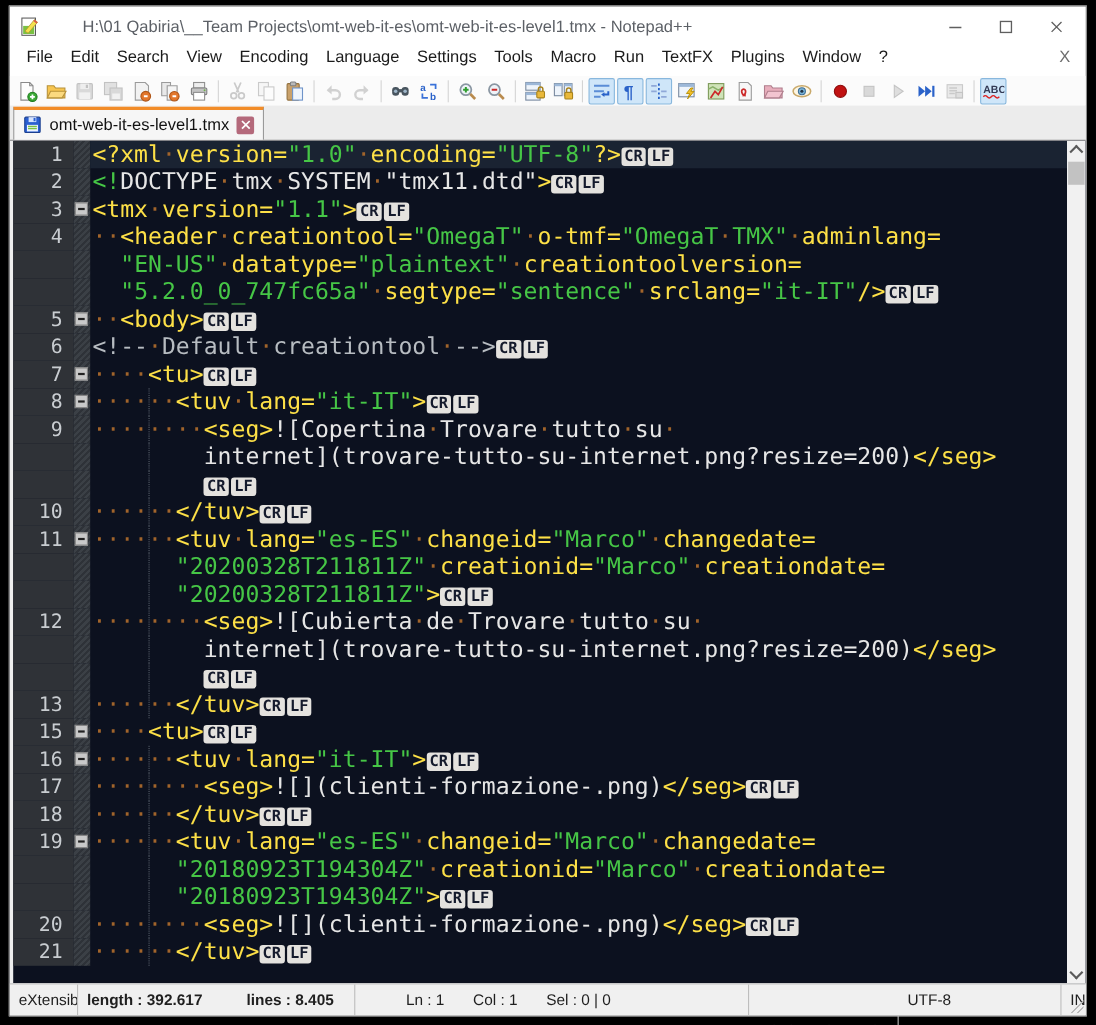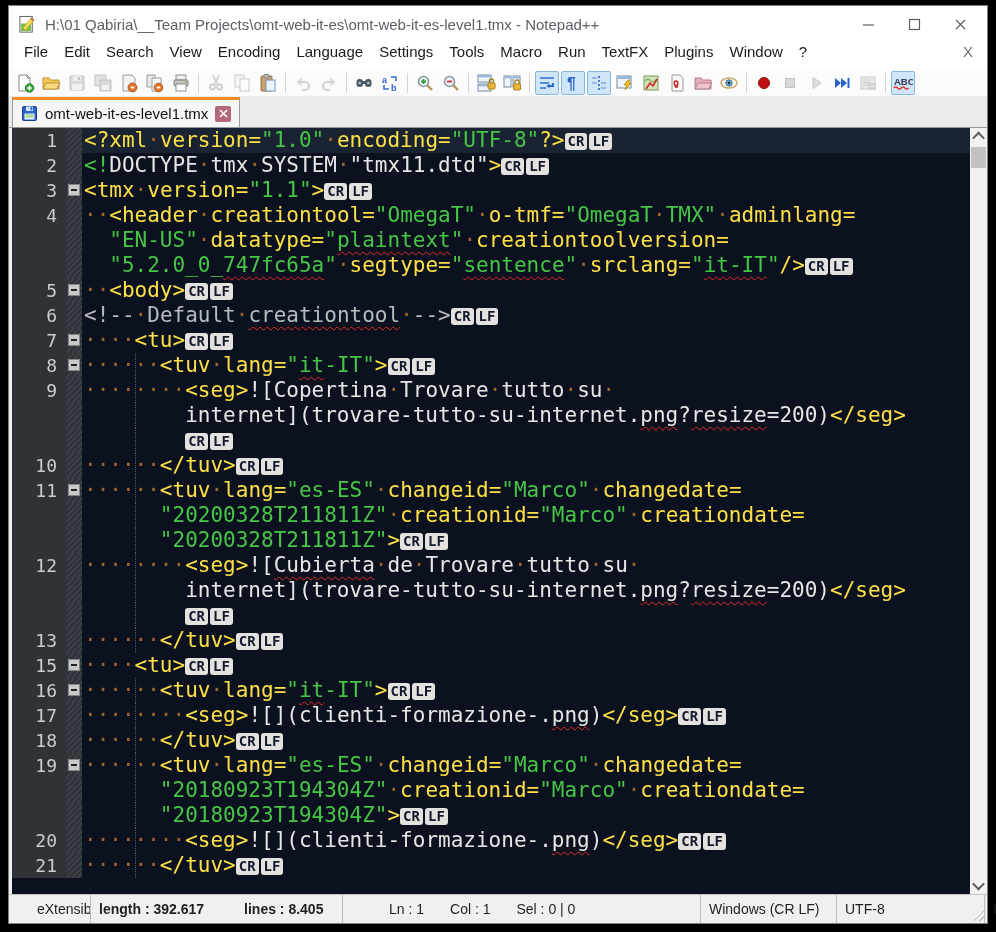--- a/index.html
+++ b/index.html
@@ -2,21 +2,21 @@
 <html><head>
 <meta charset="utf-8">
 <style>
   html,body{margin:0;padding:0;width:996px;height:932px;background:#000;overflow:hidden;
     font-family:"Liberation Sans",sans-serif;}
   .window{position:absolute;left:8px;top:5px;width:980px;height:919px;background:#ffffff;
     border:1px solid #7f7f7f;box-sizing:border-box;display:flex;flex-direction:column;}
   
   .titlebar{height:37px;display:flex;align-items:center;padding-left:9px;position:relative;flex:none;}
   .app-icon{width:19px;height:19px;margin-right:8px;flex:none;}
-  .title-text{font-size:15px;color:#5c6066;white-space:nowrap;overflow:hidden;}
+  .title-text{font-size:15px;color:#5c6066;white-space:nowrap;overflow:hidden;margin-left:30px;}
   .win-controls{position:absolute;right:4px;top:0;height:100%;display:flex;align-items:center;}
   .win-btn{width:46px;height:100%;display:flex;align-items:center;justify-content:center;}
   .win-btn svg{width:13px;height:13px;}
   
   .menubar{height:26px;display:flex;align-items:flex-start;padding-left:7px;flex:none;font-size:15px;color:#1b1b1b;}
   .menu-item{padding:0 8px;white-space:nowrap;}
   .menu-x{margin-left:auto;margin-right:14px;color:#6e6e6e;font-size:15px;}
   
   .toolbar{height:27px;display:flex;align-items:center;padding-left:3px;flex:none;background:#fbfbfb;}
   .tb-btn{width:24px;height:24px;margin:0 1px;border:1px solid transparent;display:flex;align-items:center;
@@ -47,35 +47,35 @@
     border:1px solid #858585;box-sizing:border-box;}
   .foldbox i{position:absolute;left:2px;right:2px;top:4px;height:2px;background:#222;}
   .text{flex:1;position:relative;padding-left:2px;color:#e6e6e6;}
   .row.hl .text{background:#1a2332;}
   .guide{position:absolute;top:0;bottom:0;left:calc(2px + 4ch);border-left:1px dotted #565e69;}
   .tk-t{color:#fde047;}
   .tk-v,.tk-g{color:#46c646;}
   .tk-x{color:#e6e6e6;}
   .tk-c{color:#b7bcc1;}
   .tk-w{color:#a1642b;}
-  .sq{text-decoration:underline;text-decoration-style:wavy;text-decoration-color:#e22a2a;
+  .sq{text-decoration-style:wavy;text-decoration-color:#e22a2a;
     text-decoration-thickness:1px;text-underline-offset:4px;text-decoration-skip-ink:none;}
   .crlf{display:inline-block;background:#e4e2de;color:#141a2c;font-size:14px;font-weight:bold;
     line-height:17px;height:17px;padding:0 3px;border-radius:3px;vertical-align:1px;margin-right:2px;}
   
   .vscroll{position:absolute;right:0;top:0;bottom:0;width:17px;background:#f1f1f1;}
   .sb-arrow{position:absolute;left:0;width:17px;height:17px;display:flex;align-items:center;justify-content:center;}
   .sb-up{top:0;} .sb-down{bottom:0;}
   .chev{width:7px;height:7px;border-left:2px solid #5a5a5a;border-top:2px solid #5a5a5a;}
   .sb-up .chev{transform:rotate(45deg) translate(1px,1px);}
   .sb-down .chev{transform:rotate(225deg) translate(1px,1px);}
   .sb-thumb{position:absolute;left:1px;right:1px;top:19px;height:21px;background:#c2c2c2;}
   
-  .statusbar{height:28px;background:#f0f0f0;border-top:1px solid #c3c3c3;display:flex;align-items:flex-end;
-    font-size:14px;color:#1f1f1f;flex:none;position:relative;padding-left:20px;}
+  .statusbar{height:28px;background:#f0f0f0;border-top:1px solid #c3c3c3;display:flex;align-items:flex-start;
+    font-size:14px;color:#1f1f1f;flex:none;position:relative;}
   .sb-sec{height:100%;display:flex;align-items:center;padding:0 8px;border-right:1px solid #bdbdbd;
     box-sizing:border-box;white-space:nowrap;overflow:hidden;}
   .sec-doctype{width:62px;flex:none;}
   .sec-size{width:252px;flex:none;gap:40px;font-weight:bold;}
   .sec-pos{width:320px;flex:none;gap:26px;margin-left:38px;}
   .sec-eol{width:136px;flex:none;margin-top:28px;}
   .sec-enc{width:148px;flex:none;}
   .sec-ins{flex:1;border-right:none;}
   .grip{position:absolute;right:2px;bottom:2px;width:12px;height:12px;
     background:

